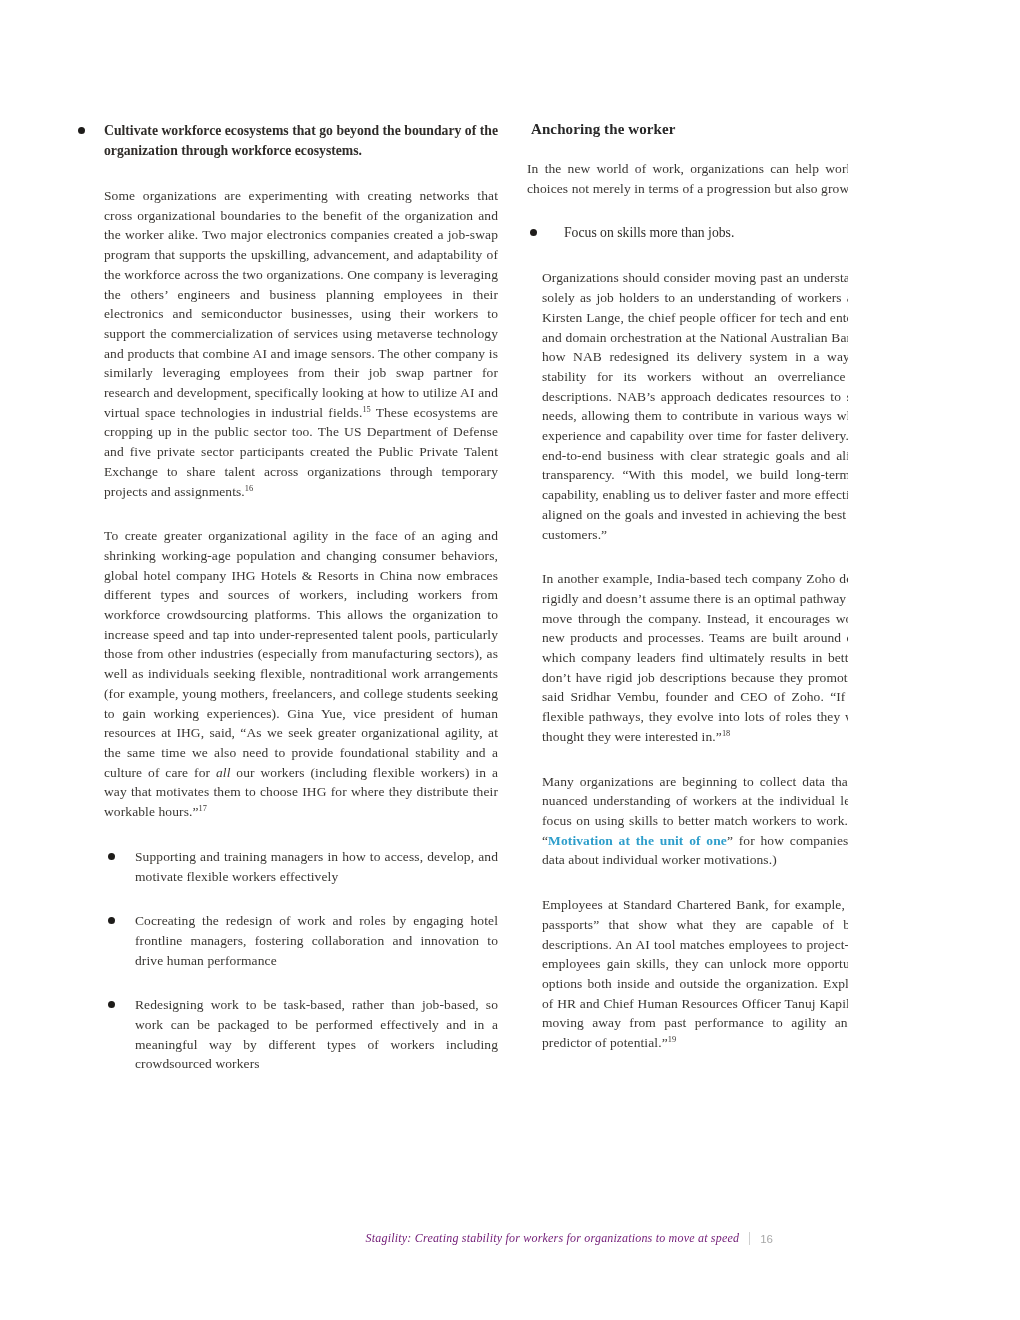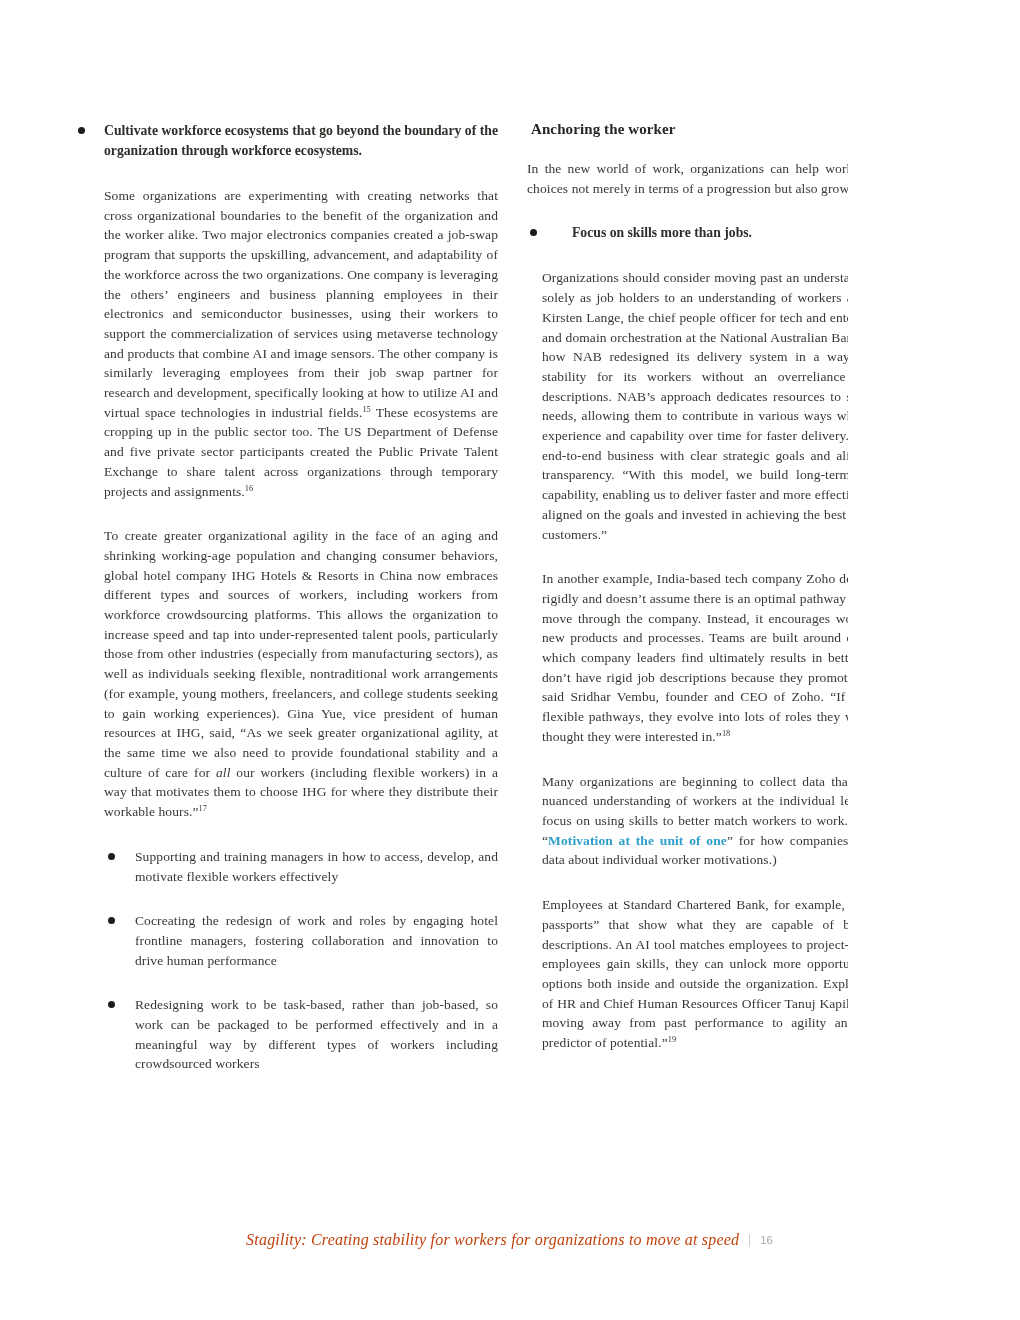--- a/index.html
+++ b/index.html
@@ -28,34 +28,34 @@
     position:absolute;width:7px;height:7px;border-radius:50%;
     background:#1e1c1a;top:6px;
   }
   .l1 .dot{left:-26px;}
   .sub{padding-left:31px;margin-bottom:25px;}
   .sub .dot{left:4px;}
   .sub .para{margin:0;}
   .r1{margin-bottom:25px;}
   .r1 .dot{left:3px;}
   .r1 .bullet-head{
-    margin:16px;padding-left:29px;font-weight:bold;font-size:13.7px;
+    margin:8px;padding-left:29px;font-weight:normal;font-size:13.7px;
     line-height:20px;color:#2f2c29;
   }
   .indent{margin-left:15px;}
   .seg-b{font-weight:normal;}
   .seg-i{font-style:italic;}
   .seg-sup{vertical-align:super;font-size:0.62em;line-height:0;letter-spacing:0;}
   .seg-link{color:var(--accent,#2e9ecb);font-weight:bold;cursor:pointer;}
   .footer{
     position:absolute;top:1231px;right:75px;display:flex;align-items:center;
   }
   .footer-title{
-    font-family:"Liberation Serif",serif;font-style:italic;font-size:16px;
-    color:#c2410c;letter-spacing:0.2px;
+    font-family:"Liberation Serif",serif;font-style:italic;font-size:12px;
+    color:#701a75;letter-spacing:0.2px;
   }
   .footer-div{width:1px;height:13px;background:#cfcfcf;margin:0 10px;}
   .footer-num{
     font-family:"Liberation Sans",sans-serif;font-size:11.5px;color:#a8a8a8;
   }
 </style>
 </head>
 <body>
 
 <div class="page">

